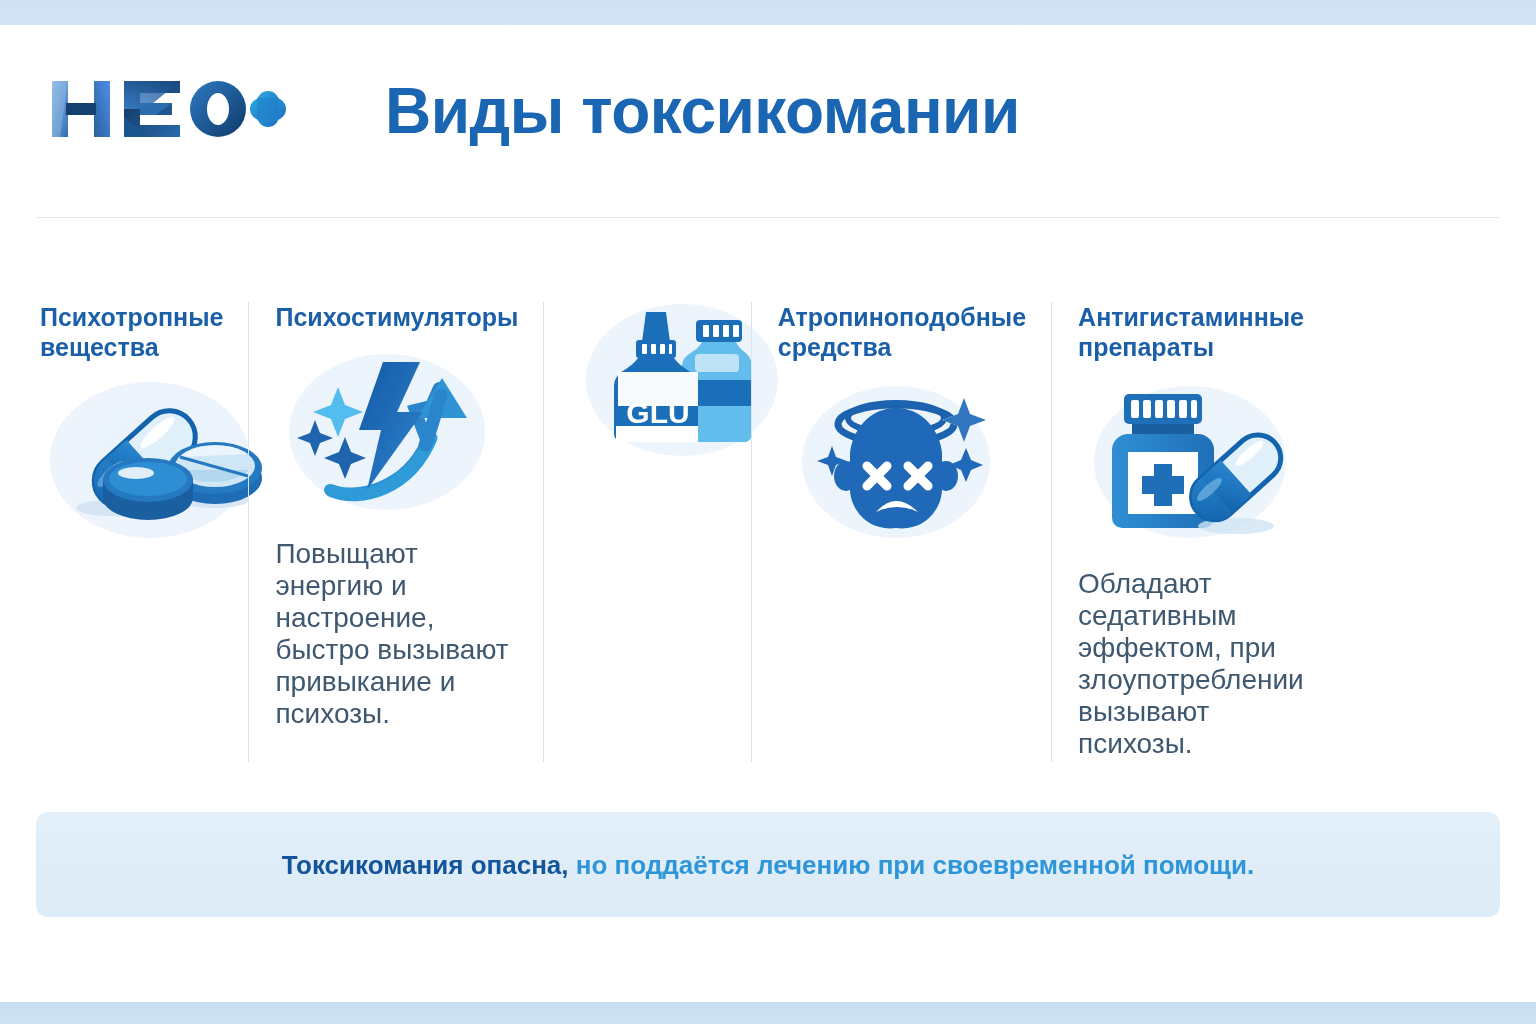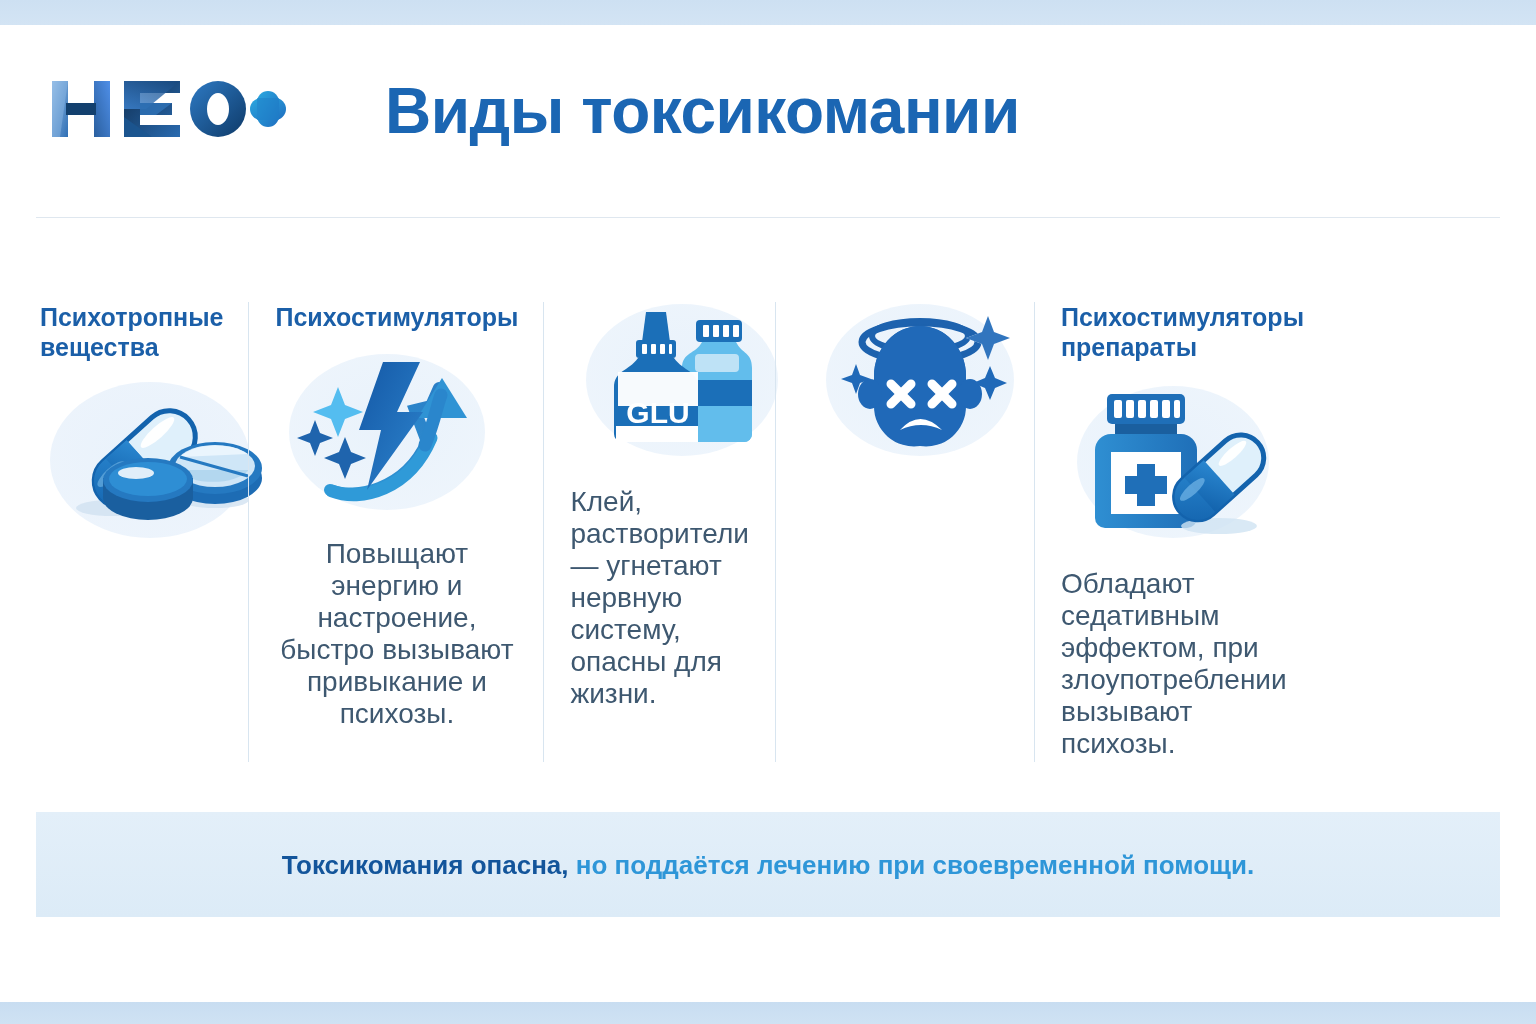--- a/index.html
+++ b/index.html
@@ -39,21 +39,21 @@
   .icon-wrap svg{position:absolute;left:0;top:0;}
   .col-body{
     font-size:28px;color:#3e5870;line-height:32px;
     margin-top:18px;font-weight:normal;
   }
 
   
   .footer{
     position:absolute;left:36px;top:787px;width:1464px;height:105px;
     background:linear-gradient(180deg,#e3eff9 0%,#dcebf7 100%);
-    display:flex;align-items:center;justify-content:center;
+    display:flex;align-items:center;justify-content:center;border-radius:12px;
   }
   .footer-text{font-size:26px;font-weight:bold;line-height:30px;white-space:nowrap;}
   .f-strong{color:#13559b;}
   .f-light{color:#2e96d8;}
 </style>
 </head>
 <body>
 
 <div class="band band-top"></div>
 <div class="band band-bottom"></div>
@@ -159,21 +159,21 @@
           <ellipse cx="108" cy="118" rx="45" ry="22" fill="#1a5f9f"></ellipse>
           <rect x="63" y="98" width="90" height="20" fill="#1a5f9f"></rect>
           <ellipse cx="108" cy="100" rx="45" ry="22" fill="#2579c1"></ellipse>
           <ellipse cx="108" cy="99" rx="39" ry="17" fill="#2e8ed4"></ellipse>
           <ellipse cx="96" cy="93" rx="18" ry="6" fill="#ffffff" opacity=".85"></ellipse>
         </svg>
       </div>
       <div class="col-sep" style="right:0;"></div>
     </div>
 
-    <div class="col" style="width:310px;padding-left:26px;padding-right:26px;text-align:center;">
+    <div class="col" style="width:310px;padding-left:26px;padding-right:26px;">
       <div class="col-head">Психостимуляторы</div>
       <div class="icon-wrap">
         <svg width="250" height="170" viewBox="0 0 250 170" xmlns="http://www.w3.org/2000/svg">
           <defs>
             <radialGradient id="bg2" cx="50%" cy="45%" r="62%">
               <stop offset="0" stop-color="#e9f2fb"></stop>
                 <stop offset="1" stop-color="#eef5fc"></stop>
             </radialGradient>
             <linearGradient id="bolt" x1="0" y1="0" x2="1" y2="1">
               <stop offset="0" stop-color="#1458a6"></stop>
@@ -232,25 +232,25 @@
             <rect x="81" y="46" width="5" height="10" rx="1"></rect>
             <rect x="90" y="46" width="5" height="10" rx="1"></rect>
             <rect x="99" y="46" width="3" height="10" rx="1"></rect>
           </g>
           <path d="M68 60 h36 c10 14 24 12 24 30 v46 a8 8 0 0 1 -8 8 h-68 a8 8 0 0 1 -8 -8 v-46 c0 -18 14 -16 24 -30 z" fill="#1b6fb8"></path>
           <path d="M48 74 h80 v34 h-80 z" fill="#ffffff" opacity=".97"></path>
           <rect x="46" y="128" width="82" height="16" fill="#ffffff"></rect>
           <text x="88" y="125" font-family="&quot;Liberation Sans&quot;, sans-serif" font-size="30" font-weight="bold" fill="#ffffff" text-anchor="middle">GLU</text>
         </svg>
       </div>
-      <div class="col-body">Клей, растворители — угнетают нервную систему, опасны для жизни.</div>
       <div class="col-sep" style="right:0;"></div>
     </div>
 
     <div class="col" style="width:330px;padding-left:26px;padding-right:26px;">
+      <div class="col-head">Атропиноподобные средства</div>
       <div class="icon-wrap">
         <svg width="250" height="170" viewBox="0 0 250 170" xmlns="http://www.w3.org/2000/svg">
           <defs>
             <radialGradient id="bg4" cx="50%" cy="45%" r="62%">
               <stop offset="0" stop-color="#e9f2fb"></stop>
                 <stop offset="1" stop-color="#eef5fc"></stop>
             </radialGradient>
           </defs>
           <ellipse cx="118" cy="82" rx="94" ry="76" fill="url(#bg4)"></ellipse>
 
@@ -274,21 +274,21 @@
           <path d="M186 18 l6 16 l16 6 l-16 6 l-6 16 l-6 -16 l-16 -6 l16 -6 z" fill="#ffffff"></path>
           <path d="M186 18 l6 16 l16 6 l-16 6 l-6 16 l-6 -16 l-16 -6 l16 -6 z" fill="#2069b8" opacity=".92"></path>
           <path d="M54 66 l4 11 l11 4 l-11 4 l-4 11 l-4 -11 l-11 -4 l11 -4 z" fill="#2069b8"></path>
           <path d="M188 68 l5 12 l12 5 l-12 5 l-5 12 l-5 -12 l-12 -5 l12 -5 z" fill="#2069b8"></path>
         </svg>
       </div>
       <div class="col-sep" style="right:0;"></div>
     </div>
 
     <div class="col" style="width:328px;padding-left:26px;padding-right:30px;">
-      <div class="col-head">Психостимуляторы препараты</div>
+      <div class="col-head">Антигистаминные препараты</div>
       <div class="icon-wrap">
         <svg width="250" height="170" viewBox="0 0 250 170" xmlns="http://www.w3.org/2000/svg">
           <defs>
             <radialGradient id="bg5" cx="50%" cy="45%" r="62%">
               <stop offset="0" stop-color="#e9f2fb"></stop>
                 <stop offset="1" stop-color="#eef5fc"></stop>
             </radialGradient>
             <linearGradient id="btl" x1="0" y1="0" x2="1" y2="0">
               <stop offset="0" stop-color="#2f8fd2"></stop>
                 <stop offset="1" stop-color="#1f6fb8"></stop>

